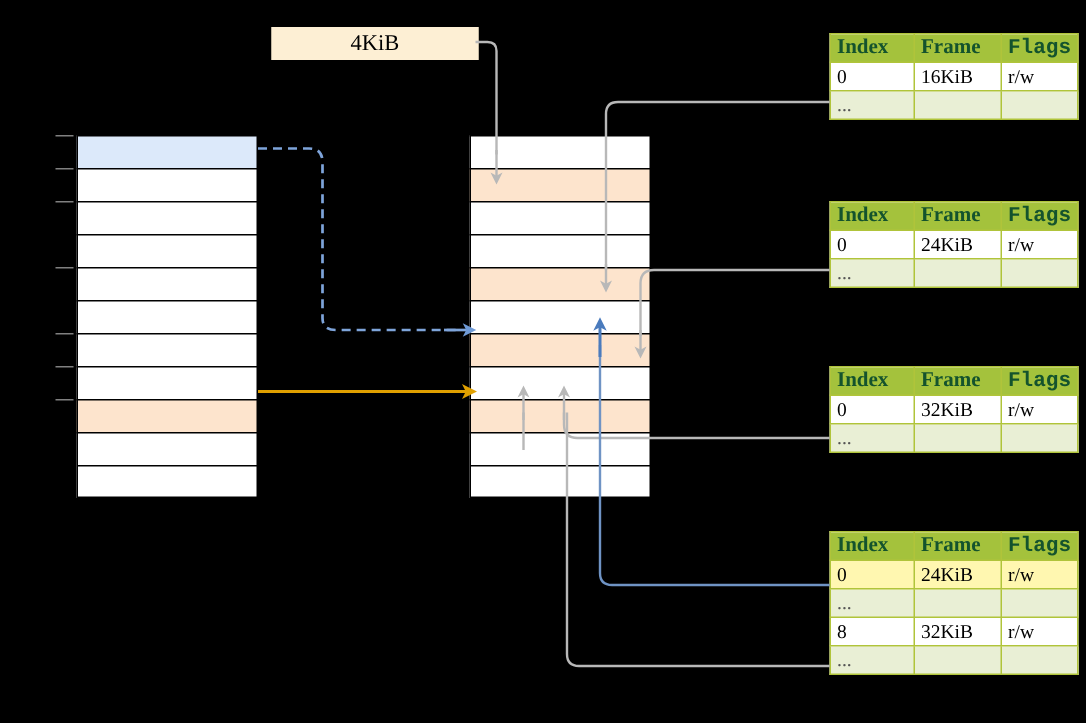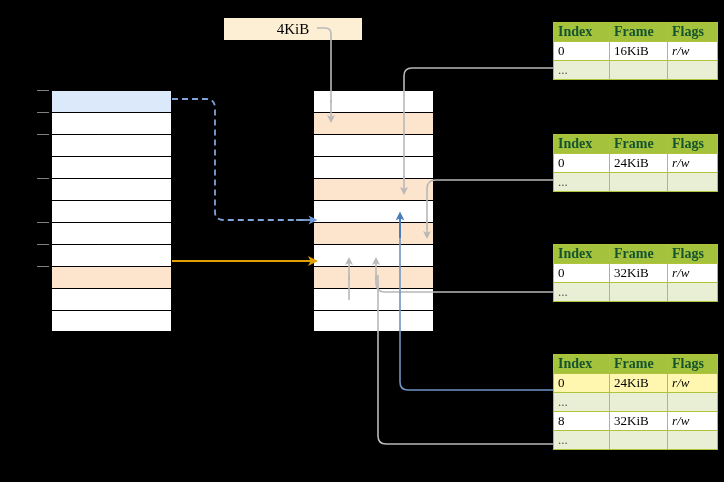--- a/index.html
+++ b/index.html
@@ -88,32 +88,32 @@
     color: #14532d;
     font-weight: bold;
     font-size: 14px;
   }
   .ptable tr.ellipsis td {
     background: #e9efd5;
     color: #555555;
   }
   .ptable td.c-index { width: 56px; }
   .ptable td.c-frame { width: 58px; margin-left: 11px; }
-  .ptable td.c-flags { width: 50px; font-style: italic; }
+  .ptable td.c-flags { width: 50px; }
   .ptable th.c-index { width: 56px; }
   .ptable th.c-frame { width: 58px; }
-  .ptable th.c-flags { width: 50px; }
+  .ptable th.c-flags { width: 50px; font-family: Liberation Mono, monospace; }
   .hl { background: #fff7b0 !important; }
 </style>
 </head>
 <body>
 
 <div id="canvas">
 
-  <div class="size-label" style="left:181px; top:18px; width:136px;margin-left:43px;">4KiB</div>
+  <div class="size-label" style="left:181px; top:18px; width:136px;">4KiB</div>
 
   <div class="stack" id="left-stack" style="left:51px; top:90px; width:121px;">
       <div class="cell blue"></div>
       <div class="cell"></div>
       <div class="cell"></div>
       <div class="cell"></div>
       <div class="cell"></div>
       <div class="cell"></div>
       <div class="cell"></div>
       <div class="cell"></div>

